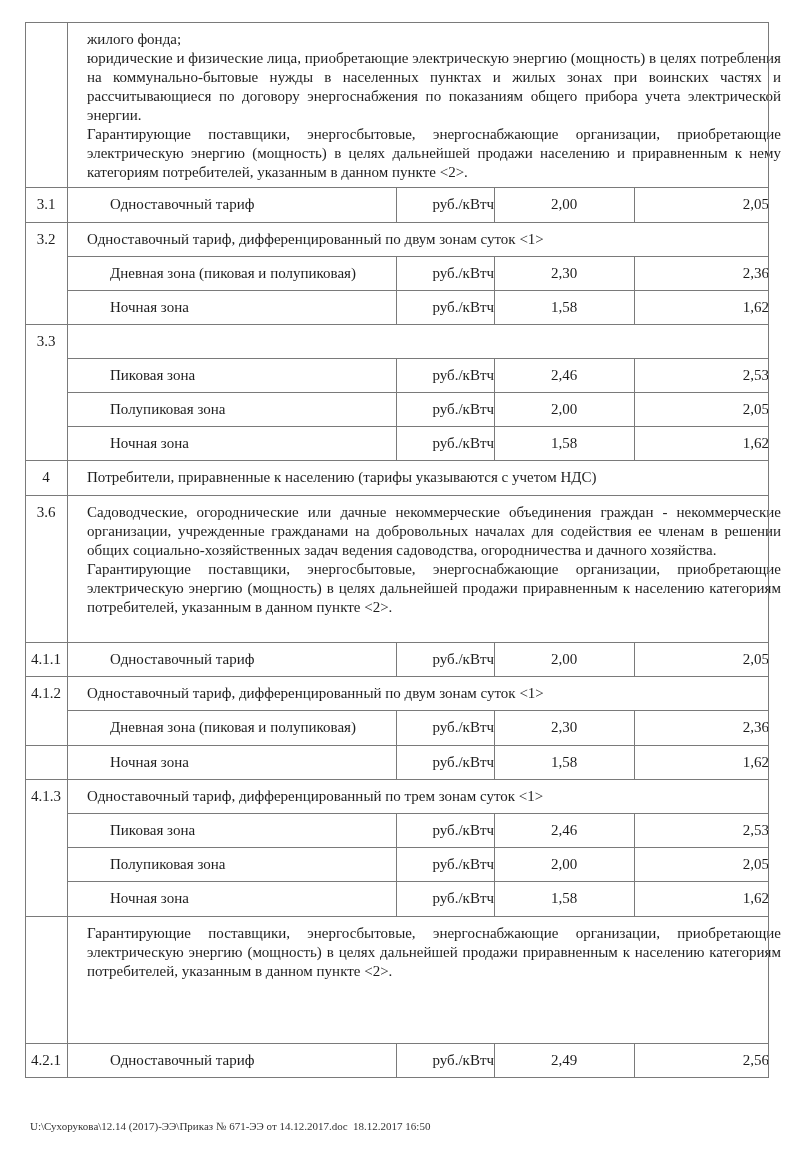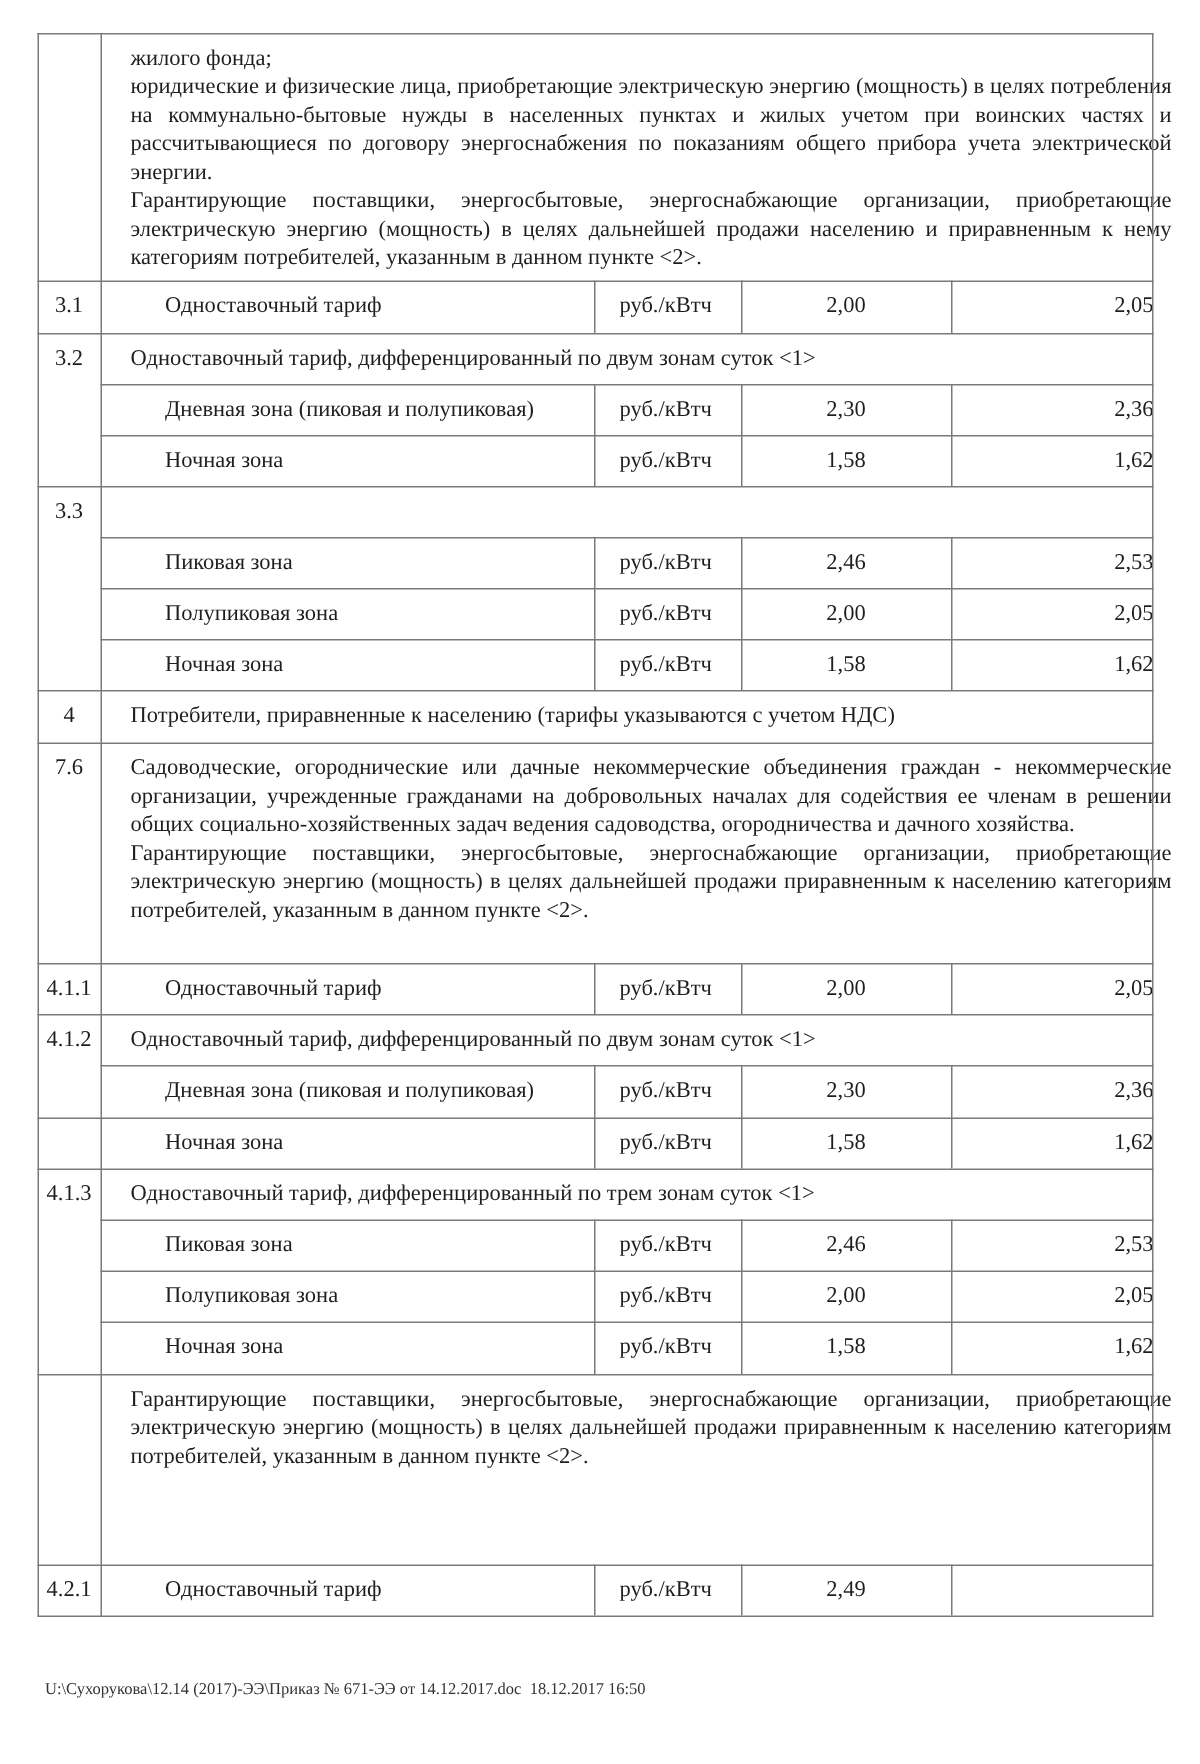--- a/index.html
+++ b/index.html
@@ -5,37 +5,37 @@
   html, body { margin: 0; padding: 0; background: #ffffff; }
   body { width: 800px; height: 1176px; position: relative; overflow: hidden;
          font-family: "Liberation Serif", serif; color: #1e1e1e; }
   .tbl { position: absolute; left: 25px; top: 22px; width: 744px; }
   .row { position: absolute; left: 0; width: 744px; box-sizing: border-box; }
   .cell { position: absolute; top: 0; bottom: 0; box-sizing: border-box;
           font-size: 15px; line-height: 19px; }
   .num { left: 0; width: 42px; text-align: center; padding-top: 8px; }
   .desc { left: 42px; width: 329px; padding: 8px 4px 0 4px; margin-left: 39px; }
   .wide { left: 58px; width: 702px; padding: 8px 4px 0 4px; text-align: justify; }
-  .unit { left: 388px; width: 98px; text-align: left; padding-top: 8px; }
+  .unit { left: 371px; width: 98px; text-align: right; padding-top: 8px; }
   .v1 { left: 469px; width: 140px; text-align: center; padding-top: 8px; }
   .v2 { left: 609px; width: 135px; text-align: right; padding-top: 8px; }
   .para { text-align: justify; text-align-last: left; }
   .line { position: absolute; background: #7a7a7a; }
   .footer { position: absolute; left: 30px; top: 1120px; font-size: 11px; color: #333; white-space: pre; }
 </style>
 </head>
 <body>
 
 <div class="tbl">
 
   <div class="row" style="top:0;height:165px;">
     <div class="cell num"></div>
     <div class="cell wide">
       <div class="para">жилого фонда;</div>
-      <div class="para">юридические и физические лица, приобретающие электрическую энергию (мощность) в целях потребления на коммунально-бытовые нужды в населенных пунктах и жилых учетом при воинских частях и рассчитывающиеся по договору энергоснабжения по показаниям общего прибора учета электрической энергии.</div>
+      <div class="para">юридические и физические лица, приобретающие электрическую энергию (мощность) в целях потребления на коммунально-бытовые нужды в населенных пунктах и жилых зонах при воинских частях и рассчитывающиеся по договору энергоснабжения по показаниям общего прибора учета электрической энергии.</div>
       <div class="para">Гарантирующие поставщики, энергосбытовые, энергоснабжающие организации, приобретающие электрическую энергию (мощность) в целях дальнейшей продажи населению и приравненным к нему категориям потребителей, указанным в данном пункте &lt;2&gt;.</div>
     </div>
   </div>
 
   <div class="row" style="top:165px;height:35px;text-decoration:underline;">
     <div class="cell num">3.1</div>
     <div class="cell desc">Одноставочный тариф</div>
     <div class="cell unit">руб./кВтч</div>
     <div class="cell v1">2,00</div>
     <div class="cell v2">2,05</div>
@@ -80,21 +80,21 @@
     <div class="cell v1">1,58</div>
     <div class="cell v2">1,62</div>
   </div>
 
   <div class="row" style="top:438px;height:35px;">
     <div class="cell num">4</div>
     <div class="cell wide">Потребители, приравненные к населению (тарифы указываются с учетом НДС)</div>
   </div>
 
   <div class="row" style="top:473px;height:147px;">
-    <div class="cell num">7.6</div>
+    <div class="cell num">3.6</div>
     <div class="cell wide">
       <div class="para">Садоводческие, огороднические или дачные некоммерческие объединения граждан - некоммерческие организации, учрежденные гражданами на добровольных началах для содействия ее членам в решении общих социально-хозяйственных задач ведения садоводства, огородничества и дачного хозяйства.</div>
       <div class="para">Гарантирующие поставщики, энергосбытовые, энергоснабжающие организации, приобретающие электрическую энергию (мощность) в целях дальнейшей продажи приравненным к населению категориям потребителей, указанным в данном пункте &lt;2&gt;.</div>
     </div>
   </div>
 
   <div class="row" style="top:620px;height:34px;">
     <div class="cell num">4.1.1</div>
     <div class="cell desc">Одноставочный тариф</div>
     <div class="cell unit">руб./кВтч</div>
@@ -146,20 +146,21 @@
     <div class="cell wide">
       <div class="para">Гарантирующие поставщики, энергосбытовые, энергоснабжающие организации, приобретающие электрическую энергию (мощность) в целях дальнейшей продажи приравненным к населению категориям потребителей, указанным в данном пункте &lt;2&gt;.</div>
     </div>
   </div>
 
   <div class="row" style="top:1021px;height:34px;">
     <div class="cell num">4.2.1</div>
     <div class="cell desc">Одноставочный тариф</div>
     <div class="cell unit">руб./кВтч</div>
     <div class="cell v1">2,49</div>
+    <div class="cell v2">2,56</div>
   </div>
 
   <div class="line" style="left:0;top:0;width:1px;height:1056px;"></div>
   <div class="line" style="left:743px;top:0;width:1px;height:1056px;"></div>
   <div class="line" style="left:42px;top:0;width:1px;height:1056px;"></div>
 
   <div class="line" style="left:371px;top:165px;width:1px;height:35px;"></div>
   <div class="line" style="left:469px;top:165px;width:1px;height:35px;"></div>
   <div class="line" style="left:609px;top:165px;width:1px;height:35px;"></div>
 

